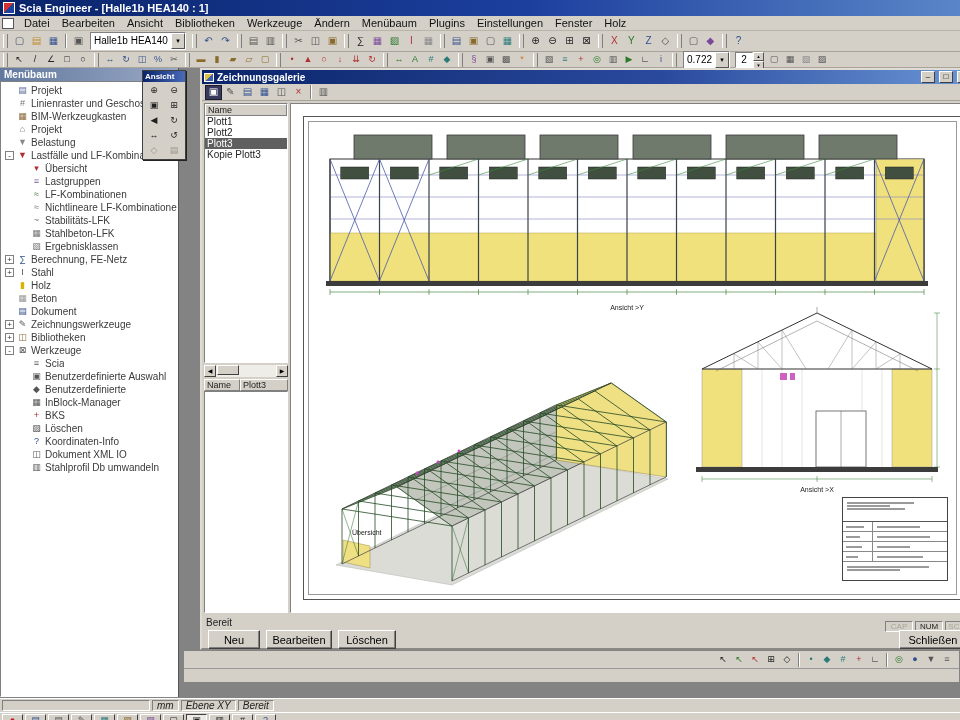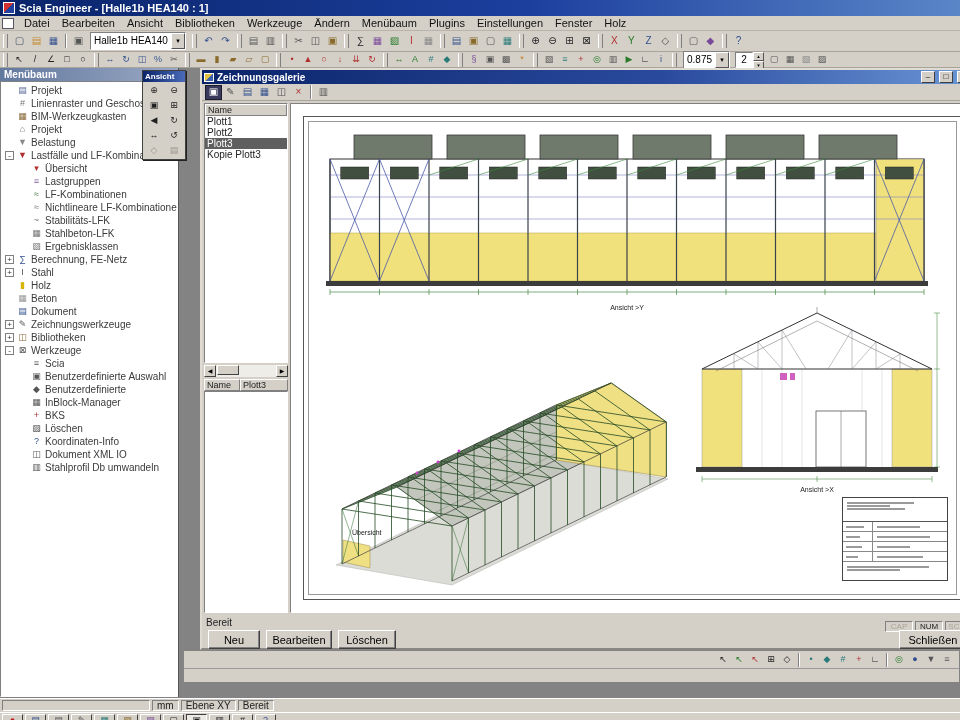--- a/index.html
+++ b/index.html
@@ -103,21 +103,21 @@
 #cmdpanel{position:absolute;left:184px;top:651px;width:775px;height:31px;background:#d4d0c8;z-index:15;}
 .cmd-cap{height:13px;background:linear-gradient(90deg,#0a246a 0%,#2a4a9e 60%,#6a96d6 100%);color:#fff;font-size:9px;font-weight:bold;line-height:13px;display:flex;justify-content:space-between;padding:0 3px;}
 .capbtns{display:flex;gap:2px;align-items:center;}
 .hbtn{width:12px;height:10px;background:#d4d0c8;border:1px solid;border-color:#fff #404040 #404040 #fff;font-size:7px;line-height:8px;text-align:center;color:#333;}
 .cmd-tools{height:18px;background:#d4d0c8;display:flex;justify-content:flex-end;align-items:center;padding-right:4px;border-bottom:1px solid #999;}
 .cmd-tools .ticon{width:16px;height:14px;font-size:9px;}
 #cmdinput{position:absolute;left:184px;top:683px;width:775px;height:14px;background:#22c55e;border:1px solid;border-color:#808080 #fff #fff #808080;font-size:10px;line-height:12px;padding:0 3px;z-index:15;margin-top:15px;}
 
 
 #statusbar{position:absolute;left:0;top:698px;width:960px;height:14px;background:#d4d0c8;border-top:1px solid #fff;display:flex;align-items:center;gap:2px;padding:0 2px;font-size:10px;z-index:30;}
-.scell{height:11px;border:1px solid;border-color:#808080 #fff #fff #808080;padding:0 4px;line-height:10px;color:#222;white-space:nowrap;}
+.scell{height:11px;border:1px solid;border-color:#808080 #fff #fff #808080;padding:0 4px;line-height:10px;color:#222;white-space:nowrap;font-style:italic;}
 .c0{width:148px;}
 #taskbar{position:absolute;left:0;top:712px;width:960px;height:14px;background:#d4d0c8;border-top:1px solid #fff;display:flex;gap:2px;padding:1px 0 0 2px;z-index:30;}
 #taskbar .ticon{width:21px;height:13px;border:1px solid;border-color:#fff #404040 #404040 #fff;background:#d4d0c8;font-size:9px;}
 #taskbar .ticon.pressed{border-color:#404040 #fff #fff #404040;background:#eceae4;}
 </style>
 </head>
 <body>
 
 <div id="app">
 
@@ -238,21 +238,21 @@
         <span class="ticon" style="color: rgb(42, 122, 122);">≡</span>
         <span class="ticon" style="color: rgb(176, 48, 48);">+</span>
         <span class="ticon" style="color: rgb(42, 122, 42);">◎</span>
         <span class="ticon" style="color: rgb(85, 85, 85);">▥</span>
         <span class="ticon" style="color: rgb(42, 122, 42);">▶</span>
         <span class="ticon" style="color: rgb(34, 34, 34);">∟</span>
         <span class="ticon" style="color: rgb(51, 81, 142);">i</span>
         <span class="tgrip"></span>
       </span>
     <div class="combo scombo">
-      <span class="cval">0.875</span>
+      <span class="cval">0.722</span>
       <span class="cbtn">▾</span>
     </div>
     <div class="spin">
       <span class="sval">2</span>
       <span class="sarr">
           <i>▴</i>
           <i>▾</i>
         </span>
     </div>
     <span class="tstrip">

